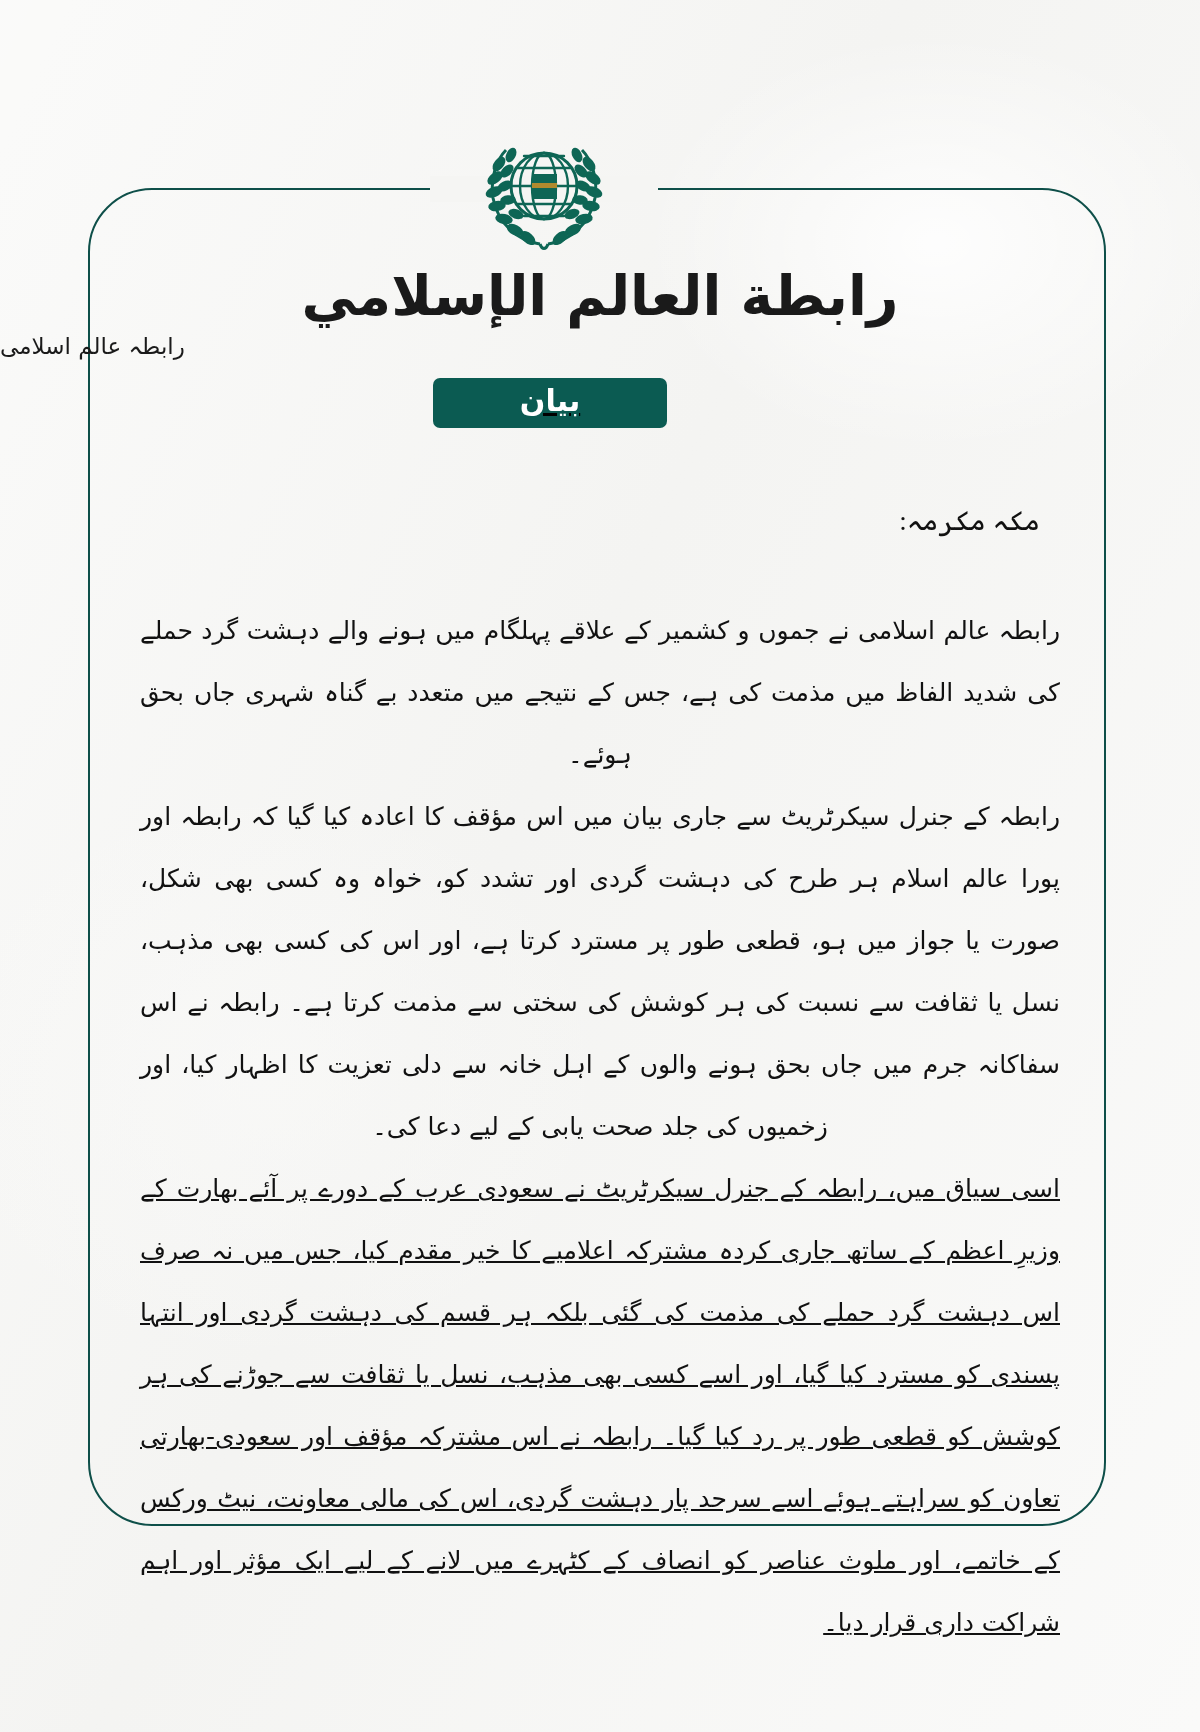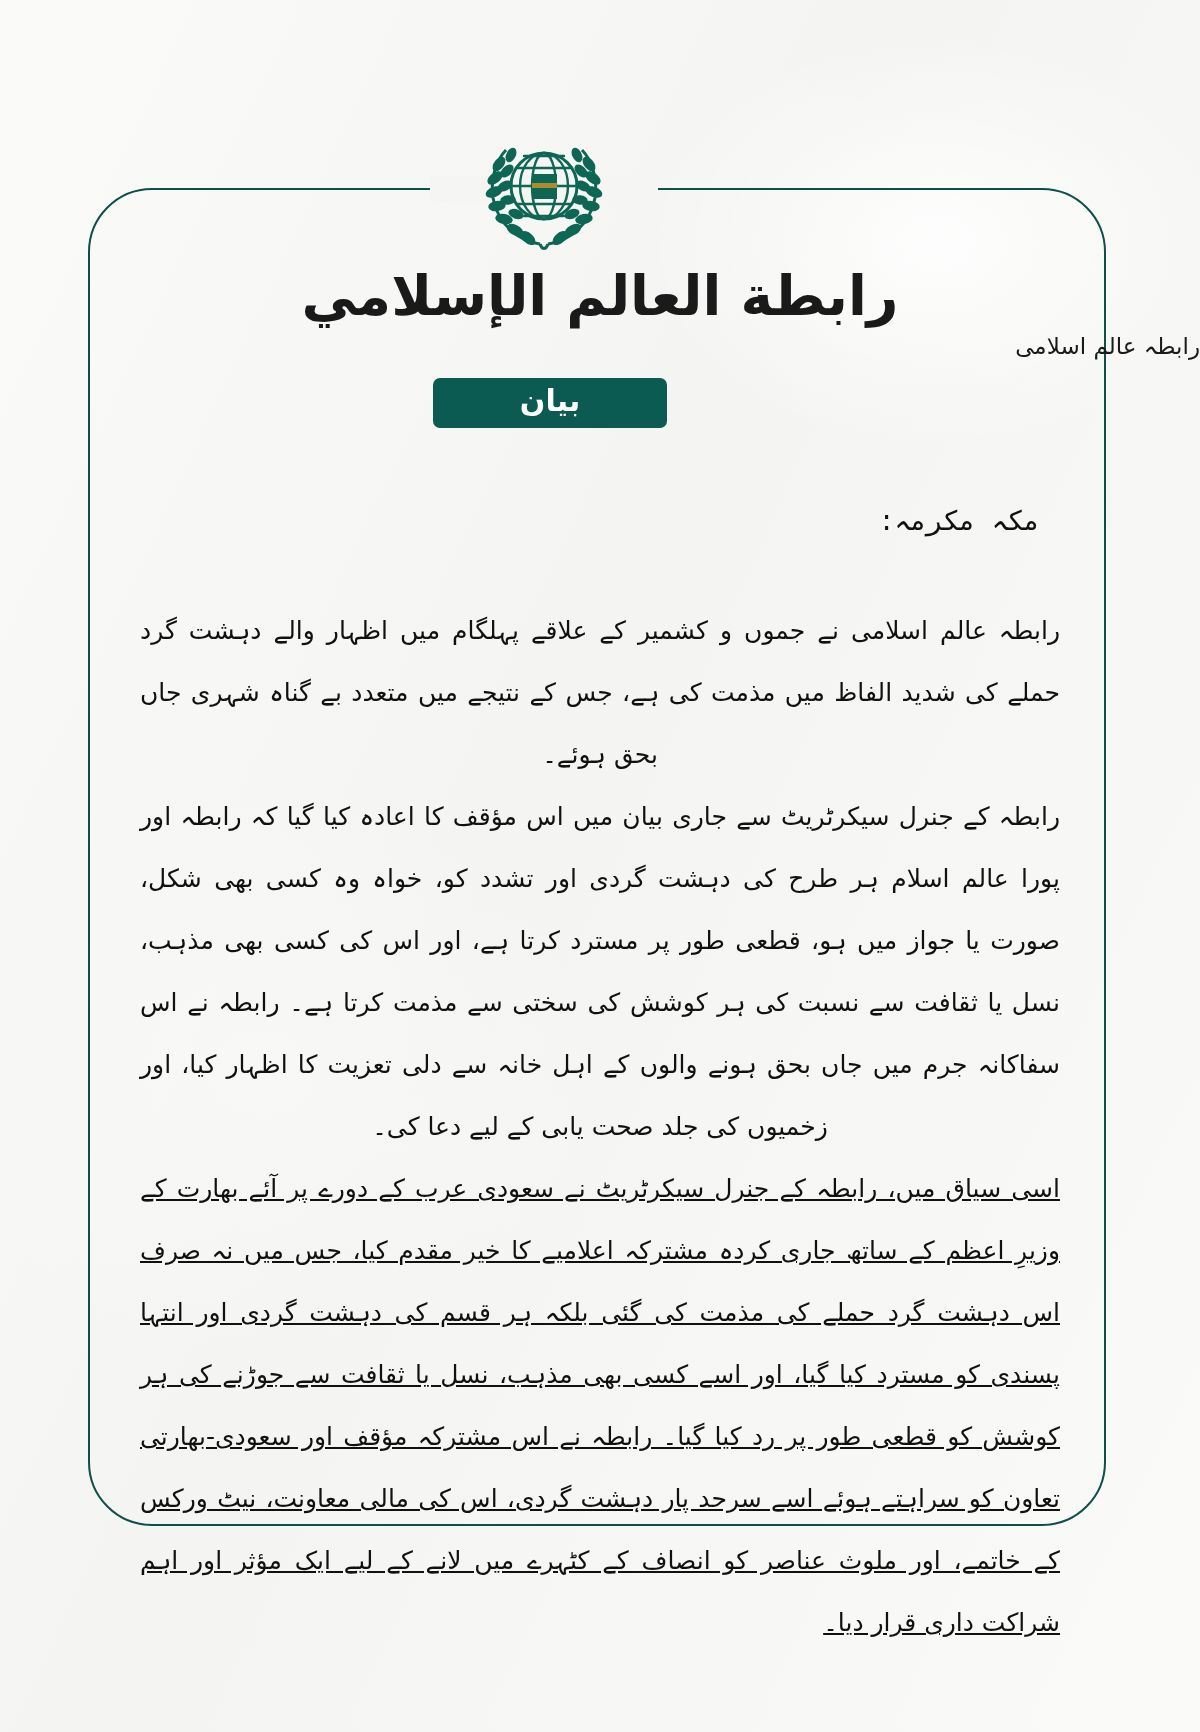--- a/index.html
+++ b/index.html
@@ -77,58 +77,59 @@
     color: #1a1a1a;
     letter-spacing: 0.5px;
     line-height: 1.25;
     direction: rtl;
   }
   .org-urdu {
     position: absolute;
     left: 0;
     right: 0;
     top: 333px;
-    text-align: right;
+    text-align: left;
     font-family: "DejaVu Sans", "Liberation Sans", sans-serif;
     font-size: 23px;
     font-weight: 500;
     color: #1a1a1a;
     letter-spacing: 4px;
     direction: rtl;
   }
 
   
   .banner {
     position: absolute;
     left: 433px;
     top: 378px;
     width: 234px;
     height: 50px;
     background: #0b5b52;
     border-radius: 7px;
     display: flex;
     align-items: center;
     justify-content: center;
+    text-decoration: underline;
   }
   .banner-label {
     font-family: "DejaVu Sans", "Liberation Sans", sans-serif;
     font-size: 30px;
     font-weight: 700;
     color: #ffffff;
     direction: rtl;
     line-height: 1;
     padding-bottom: 4px;
   }
 
   
   .dateline {
     position: absolute;
     right: 160px;
     top: 505px;
-    font-family: Liberation Mono, monospace;
+    font-family: Liberation Serif, serif;
     font-size: 27px;
     color: #111111;
     direction: rtl;
     text-align: right;
   }
 
   
   .body-copy {
     position: absolute;
     left: 140px;
@@ -219,18 +220,18 @@
 
   <div class="org-urdu">رابطہ عالم اسلامی</div>
 
   <div class="banner">
     <span class="banner-label">بيان</span>
   </div>
 
   <div class="dateline">مکہ مکرمہ:</div>
 
   <div class="body-copy">
-    <p>رابطہ عالم اسلامی نے جموں و کشمیر کے علاقے پہلگام میں اظہار والے دہشت گرد حملے کی شدید الفاظ میں مذمت کی ہے، جس کے نتیجے میں متعدد بے گناہ شہری جاں بحق ہوئے۔</p>
+    <p>رابطہ عالم اسلامی نے جموں و کشمیر کے علاقے پہلگام میں ہونے والے دہشت گرد حملے کی شدید الفاظ میں مذمت کی ہے، جس کے نتیجے میں متعدد بے گناہ شہری جاں بحق ہوئے۔</p>
     <p>رابطہ کے جنرل سیکرٹریٹ سے جاری بیان میں اس مؤقف کا اعادہ کیا گیا کہ رابطہ اور پورا عالم اسلام ہر طرح کی دہشت گردی اور تشدد کو، خواہ وہ کسی بھی شکل، صورت یا جواز میں ہو، قطعی طور پر مسترد کرتا ہے، اور اس کی کسی بھی مذہب، نسل یا ثقافت سے نسبت کی ہر کوشش کی سختی سے مذمت کرتا ہے۔ رابطہ نے اس سفاکانہ جرم میں جاں بحق ہونے والوں کے اہل خانہ سے دلی تعزیت کا اظہار کیا، اور زخمیوں کی جلد صحت یابی کے لیے دعا کی۔</p>
     <p class="last">اسی سیاق میں، رابطہ کے جنرل سیکرٹریٹ نے سعودی عرب کے دورے پر آئے بھارت کے وزیرِ اعظم کے ساتھ جاری کردہ مشترکہ اعلامیے کا خیر مقدم کیا، جس میں نہ صرف اس دہشت گرد حملے کی مذمت کی گئی بلکہ ہر قسم کی دہشت گردی اور انتہا پسندی کو مسترد کیا گیا، اور اسے کسی بھی مذہب، نسل یا ثقافت سے جوڑنے کی ہر کوشش کو قطعی طور پر رد کیا گیا۔ رابطہ نے اس مشترکہ مؤقف اور سعودی-بھارتی تعاون کو سراہتے ہوئے اسے سرحد پار دہشت گردی، اس کی مالی معاونت، نیٹ ورکس کے خاتمے، اور ملوث عناصر کو انصاف کے کٹہرے میں لانے کے لیے ایک مؤثر اور اہم شراکت داری قرار دیا۔</p>
   </div>
 
 </div>
 
 </body></html>

